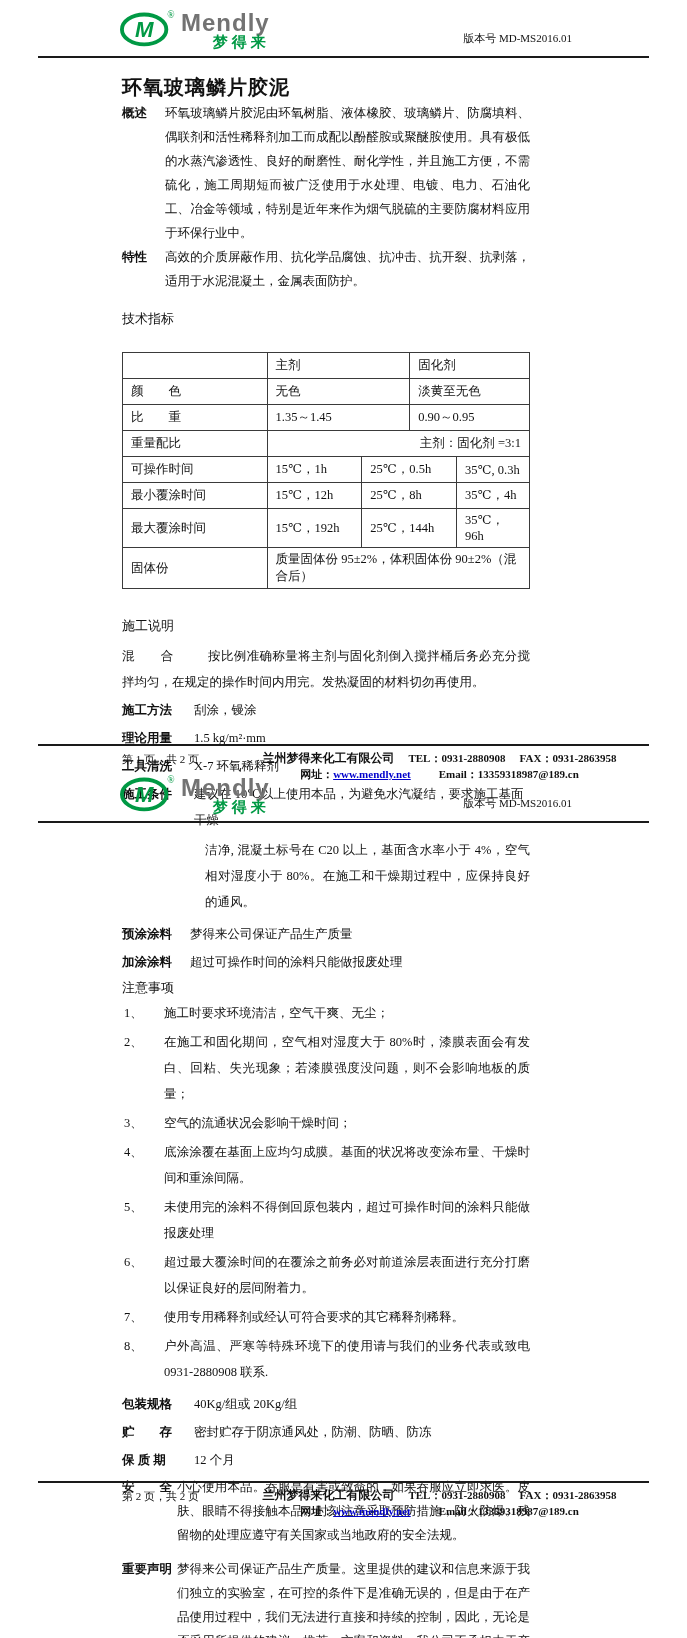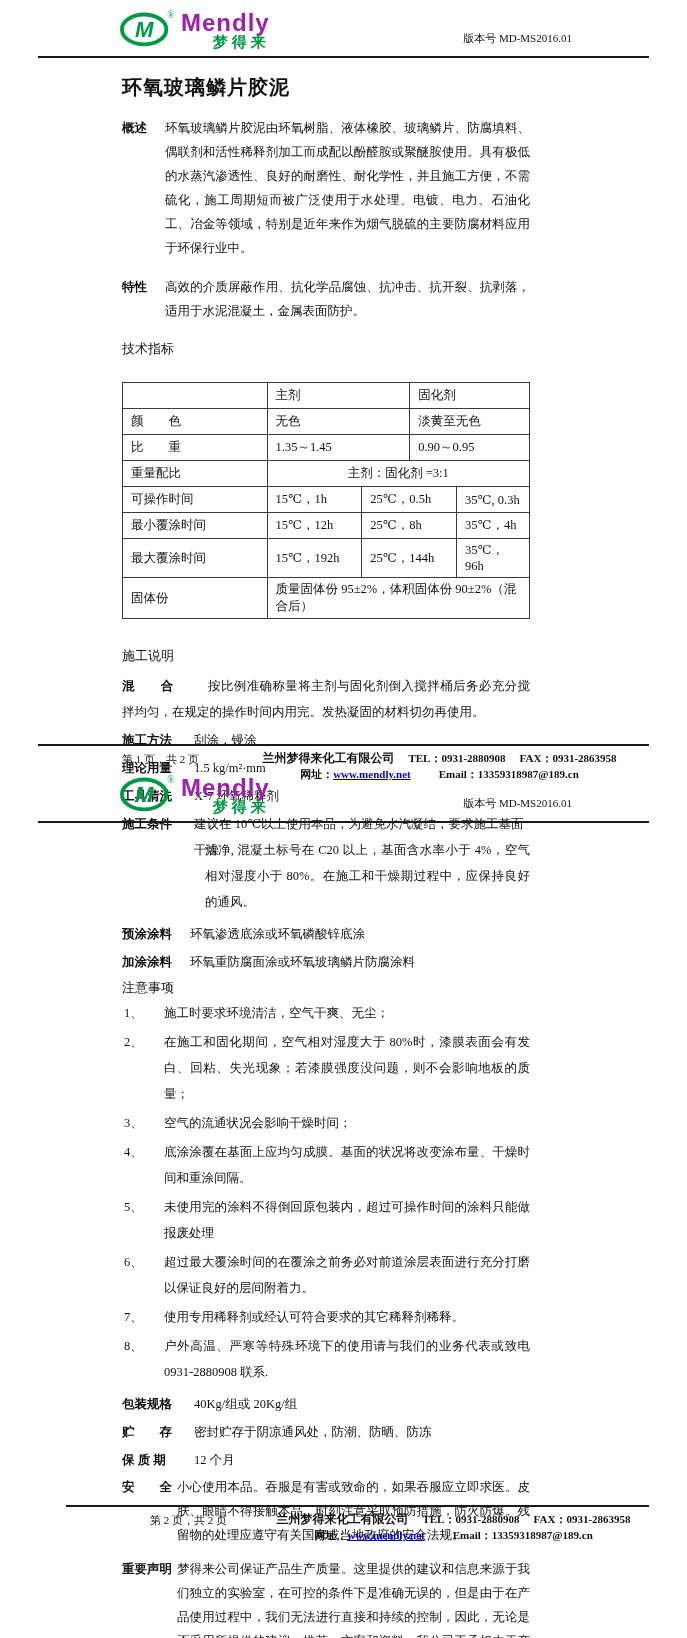--- a/index.html
+++ b/index.html
@@ -10,43 +10,43 @@
   }
   .page{position:relative;}
   .page1{height:765px;}
   .page2{height:873px;}
 
   
   .hdr{display:flex;justify-content:space-between;align-items:flex-end;
        padding:8px 115px 2px 120px;}
   .logo{display:flex;align-items:flex-start;gap:5px;}
   .logo-text{display:flex;flex-direction:column;line-height:1;margin-top:3px;}
-  .brand{color:#a21caf;font-weight:bold;font-size:24px;letter-spacing:1px;
+  .brand{color:#737373;font-weight:bold;font-size:24px;letter-spacing:1px;
          font-family:"Liberation Sans","DejaVu Sans",sans-serif;}
   .brand-cn{color:#009944;font-weight:bold;font-size:15px;letter-spacing:4px;
             margin:-1px 0 0 30px;font-family:"Liberation Sans","DejaVu Sans",sans-serif;text-align:right;}
   .version{font-size:11px;padding-bottom:5px;}
   .rule{border-top:2px solid #1a1a1a;margin:3px 38px 0 38px;height:0;}
 
   .title{font-size:20px;font-weight:bold;margin:16px 0 0 122px;letter-spacing:1px;}
 
   .content{margin:0 157px 0 122px;width:408px;}
 
   .para{position:relative;padding-left:43px;text-align:justify;
-        font-size:12.5px;line-height:24px;margin-top:15px;}
+        font-size:12.5px;line-height:24px;}
   .para .lbl{position:absolute;left:0;top:0;font-weight:bold;}
   .para2{padding-left:55px;}
   .heading{font-weight:normal;font-size:13px;margin-top:17px;}
 
   table.spec{border-collapse:collapse;margin-top:24px;width:408px;font-size:12.5px;}
   .spec td{border:1px solid #3a3a3a;padding:3px 8px;height:19px;vertical-align:middle;}
-  .spec td.center{text-align:center;}
+  .spec td.center{text-align:right;}
 
   .mixpara{text-align:justify;font-size:12.5px;line-height:26px;margin-top:8px;}
-  .mixpara .lbl{font-weight:bold;}
+  .mixpara .lbl{font-weight:normal;}
   .gap{display:inline-block;width:34px;}
 
   .kv{display:flex;font-size:12.5px;line-height:26px;margin-top:2px;}
   .kv .lbl{font-weight:bold;width:66px;flex-shrink:0;}
   .kv .val{padding-left:6px;}
 
   .cont-para{margin:14px 157px 0 205px;width:325px;font-size:12.5px;
              line-height:26px;text-align:justify;}
 
   .note{position:relative;padding-left:42px;font-size:12.5px;line-height:26px;
@@ -211,25 +211,25 @@
     <div class="version">版本号 MD-MS2016.01</div>
   </div>
   <div class="rule"></div>
 
   <div class="cont-para">洁净, 混凝土标号在 C20 以上，基面含水率小于 4%，空气相对湿度小于 80%。在施工和干燥期过程中，应保持良好的通风。</div>
 
   <div class="content">
 
     <div class="kv" style="margin-top:6px;">
       <span class="lbl" style="width:62px;">预涂涂料</span>
-      <span class="val">环氧渗透底涂或环氧磷酸锌底涂</span>
+      <span class="val">梦得来公司保证产品生产质量</span>
     </div>
     <div class="kv">
       <span class="lbl" style="width:62px;">加涂涂料</span>
-      <span class="val">环氧重防腐面涂或环氧玻璃鳞片防腐涂料</span>
+      <span class="val">超过可操作时间的涂料只能做报废处理</span>
     </div>
 
     <div class="heading" style="margin-top:4px;">注意事项</div>
 
     <div class="note">
       <span class="num">1、</span>
       <span>施工时要求环境清洁，空气干爽、无尘；</span>
     </div>
     <div class="note">
       <span class="num">2、</span>
@@ -277,21 +277,21 @@
       <span class="lbl">安　　全</span>
       <span>小心使用本品。吞服是有害或致命的，如果吞服应立即求医。皮肤、眼睛不得接触本品。时刻注意采取预防措施，防火防爆。残留物的处理应遵守有关国家或当地政府的安全法规。</span>
     </div>
 
     <div class="para para2" style="margin-top:10px;">
       <span class="lbl">重要声明</span>
       <span>梦得来公司保证产品生产质量。这里提供的建议和信息来源于我们独立的实验室，在可控的条件下是准确无误的，但是由于在产品使用过程中，我们无法进行直接和持续的控制，因此，无论是否采用所提供的建议、推荐、方案和资料，我公司不承担由于产品使用而引发的任何直接或间接责任。</span>
     </div>
   </div>
 
-  <div class="footer" style="top:740px;padding-left:28px;">
+  <div class="footer" style="top:716px;">
     <div class="footer-rule"></div>
     <div class="footer-body">
       <span class="pageno">第 2 页，共 2 页</span>
       <span class="fcenter">
         <span class="fline1"><span class="co">兰州梦得来化工有限公司</span><span class="fsp"></span><span class="fbold">TEL：0931-2880908</span><span class="fsp"></span><span class="fbold">FAX：0931-2863958</span></span><br>
         <span><span class="fbold">网址：</span><a href="#" class="weblink">www.mendly.net</a><span class="fsp"></span><span class="fsp"></span><span class="fbold">Email：13359318987@189.cn</span></span>
       </span>
     </div>
   </div>
 </div>

